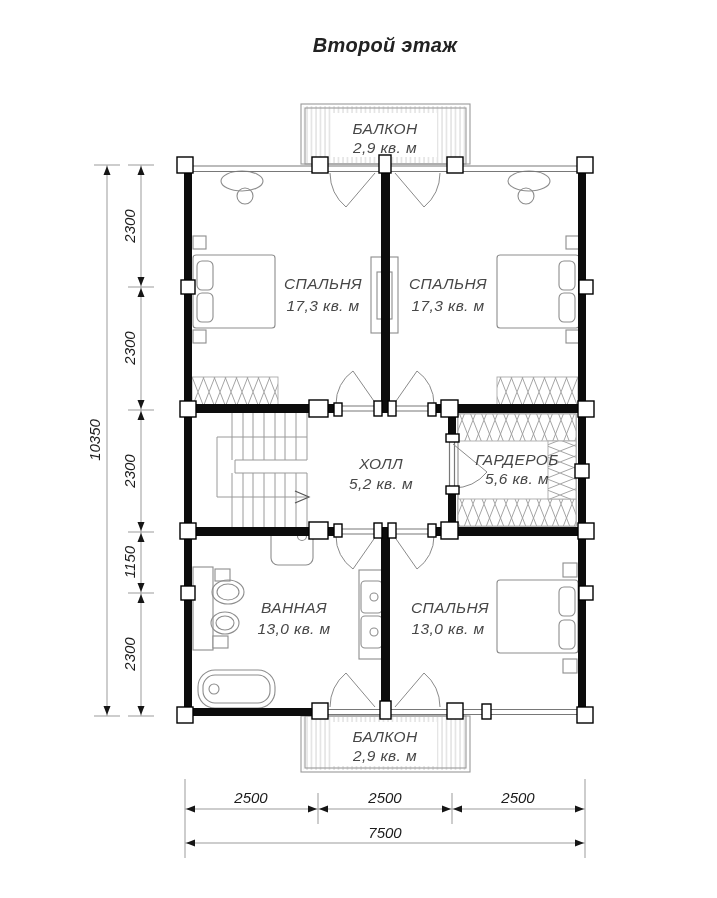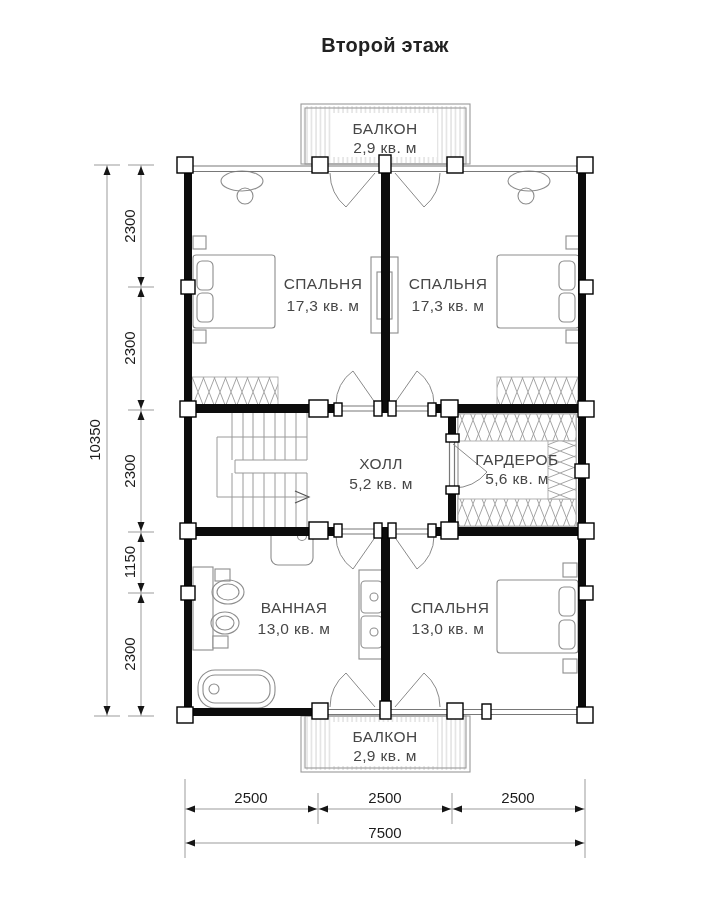--- a/index.html
+++ b/index.html
@@ -1,17 +1,17 @@
 <!DOCTYPE html>
 <html><head>
 <meta charset="utf-8">
 <style>
   html,body{margin:0;padding:0;background:#fff;}
   .stage{position:relative;width:717px;height:898px;background:#ffffff;overflow:hidden;
-         font-family:"Liberation Sans",sans-serif;}
+         font-family:"Liberation Sans",sans-serif;font-style:italic;}
   svg{display:block;}
   .wall{fill:#0c0c0c;stroke:none;}
   .post{fill:#ffffff;stroke:#000000;stroke-width:1.4;}
   .furn{fill:#ffffff;stroke:#8d8d8d;stroke-width:1.1;}
   .furnline{fill:none;stroke:#8d8d8d;stroke-width:1.1;}
   .thin{stroke:#787878;stroke-width:1.2;fill:none;}
   .door{stroke:#8a8a8a;stroke-width:1;fill:none;}
   .stair{stroke:#9a9a9a;stroke-width:1;fill:none;}
   .stairarrow{stroke:#555;stroke-width:1.2;fill:none;}
   .dimline{stroke:#9b9b9b;stroke-width:1;fill:none;}

